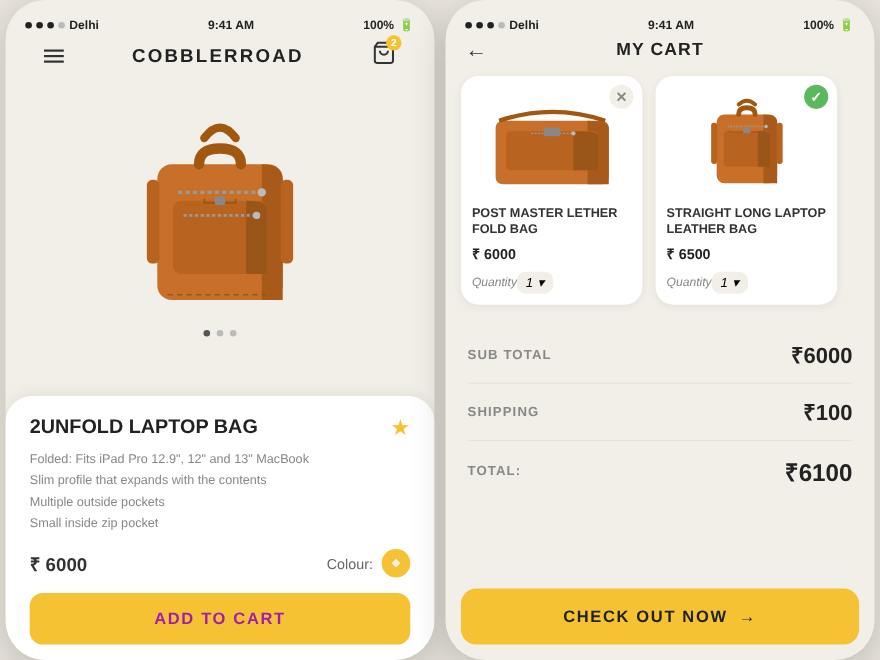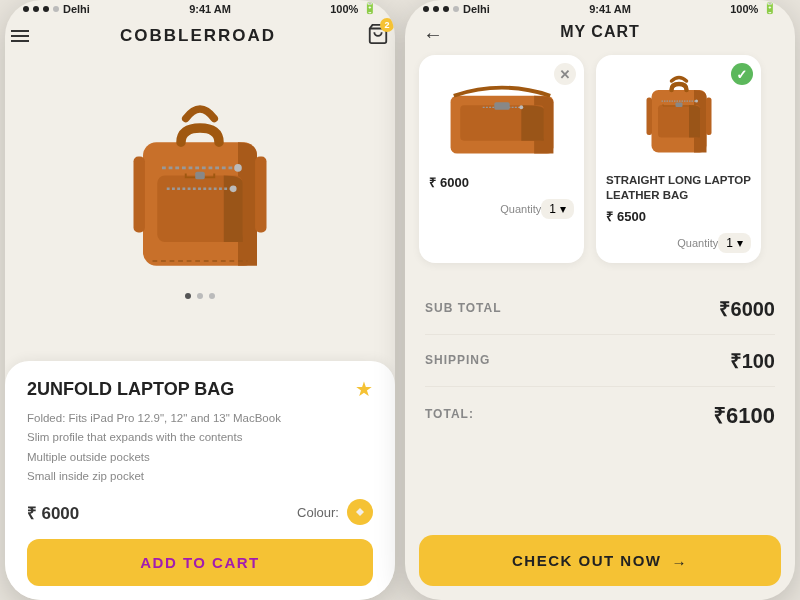--- a/index.html
+++ b/index.html
@@ -25,37 +25,37 @@
       margin: 0 5px;
       box-shadow: 0 8px 32px rgba(0,0,0,0.18);
       flex-shrink: 0;
     }
 
     
     .status-bar {
       display: flex;
       justify-content: space-between;
       align-items: center;
-      padding: 2px 18px 4px;
+      padding: 16px 18px 4px;
       font-size: 11px;
       font-weight: 600;
       color: #222;
     }
     .status-left { display: flex; gap: 4px; align-items: center; }
     .status-right { display: flex; gap: 5px; align-items: center; }
     .dot { width: 6px; height: 6px; border-radius: 50%; background: #222; }
     .dot.active { background: #222; }
     .dot.inactive { background: #bbb; }
 
     
     .nav-bar {
       display: flex;
       justify-content: space-between;
       align-items: center;
-      padding: 4px 6px 6px;
+      padding: 4px 35px 6px;
     }
     .hamburger { display: flex; flex-direction: column; gap: 3px; cursor: pointer; }
     .hamburger span { width: 18px; height: 2px; background: #333; display: block; }
     .brand-title { font-size: 17px; font-weight: 700; letter-spacing: 2px; color: #222; }
     .cart-icon-wrap { position: relative; }
     .cart-badge {
       position: absolute; top: -5px; right: -5px;
       background: #f5c234; color: #fff; border-radius: 50%;
       width: 14px; height: 14px; font-size: 9px; font-weight: 700;
       display: flex; align-items: center; justify-content: center;
@@ -184,22 +184,23 @@
       width: 100%;
       height: 100px;
       display: flex;
       align-items: center;
       justify-content: center;
       margin-bottom: 8px;
     }
     .item-name { font-size: 11.5px; font-weight: 600; color: #333; line-height: 1.3; margin-bottom: 4px; }
     .item-price { font-size: 13px; font-weight: 700; color: #222; margin-bottom: 8px; }
     .qty-row {
-      display: flex; justify-content: flex-end;
-      align-items: center;
+      display: flex; justify-content: flex-start;
+      align-items: center;
+      font-style: italic;
     }
     .qty-label { font-size: 11px; color: #888; }
     .qty-select {
       background: #f2efe8; border: none; border-radius: 8px;
       padding: 3px 8px; font-size: 12px; cursor: pointer;
       display: flex; align-items: center; gap: 4px;
     }
 
     
     .order-summary {
@@ -373,20 +374,21 @@
           <rect x="20" y="40" width="160" height="90" rx="10" fill="#c8702a"></rect>
           <path d="M150 40 Q180 40 180 50 L180 130 Q180 130 150 130 Z" fill="#a85a1a"></path>
           <rect x="35" y="55" width="130" height="55" rx="6" fill="#b86320"></rect>
           <path d="M130 55 Q165 55 165 61 L165 110 Q165 110 130 110 Z" fill="#9a5518"></path>
           <path d="M25 40 Q100 15 175 40" stroke="#a05810" stroke-width="6" fill="none"></path>
           <path d="M70 58 L130 58" stroke="#999" stroke-width="2" stroke-dasharray="3,2"></path>
           <circle cx="130" cy="58" r="3" fill="#bbb"></circle>
           <rect x="88" y="50" width="24" height="12" rx="3" fill="#888"></rect>
         </svg>
       </div>
+      <div class="item-name">POST MASTER LETHER FOLD BAG</div>
       <div class="item-price">₹ 6000</div>
       <div class="qty-row">
         <span class="qty-label">Quantity</span>
         <div class="qty-select">
           <span>1</span>
           <span>▾</span>
         </div>
       </div>
     </div>
 

